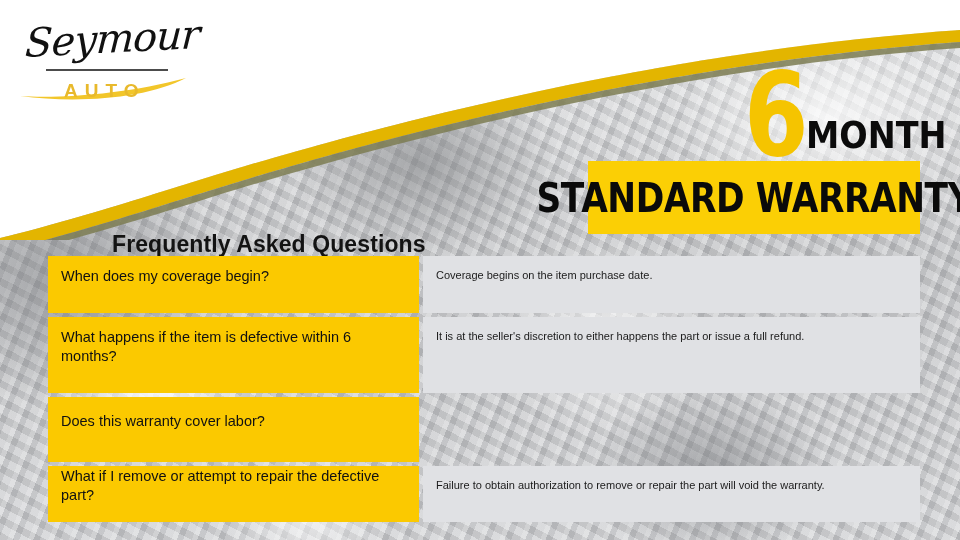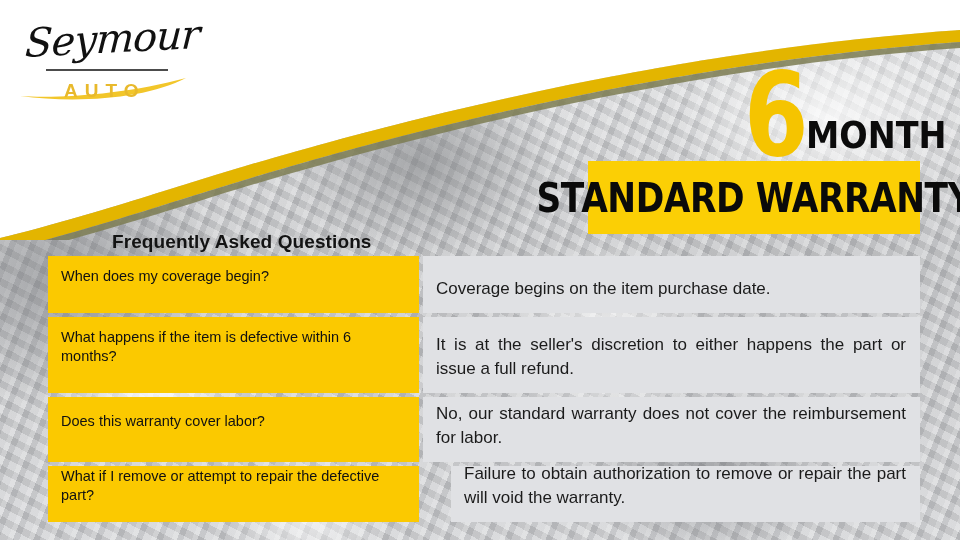--- a/index.html
+++ b/index.html
@@ -108,63 +108,63 @@
     color: #0a0a0a;
     transform: scaleX(.86);
     letter-spacing: -0.5px;
     white-space: nowrap;
   }
 
   
   .faq-heading {
     position: absolute;
     left: 112px; top: 231px;
-    font-size: 19px;
+    font-size: 23px;
     font-weight: 700;
     color: #131313;
     letter-spacing: .1px;
   }
 
   
   .faq-table {
     position: absolute;
     left: 48px; top: 256px;
     width: 872px;
   }
   .faq-row {
     display: flex;
     margin-bottom: 4px;
   }
-  .faq-row:last-child { margin-bottom: 0; gap: 28px; }
+  .faq-row:last-child { margin-bottom: 0; }
   .faq-q {
     width: 371px;
     flex: 0 0 371px;
     background: #fbc900;
     padding: 12px 14px 28px 13px;
     box-sizing: border-box;
     font-size: 14.5px;
     font-weight: 400;
     color: #111111;
     line-height: 1.33;
     display: flex;
     align-items: center;
   }
   .faq-a {
     flex: 1 1 auto;
     margin-left: 4px;
     background: #e0e1e4;
     padding: 12px 14px 12px 13px;
     box-sizing: border-box;
-    font-size: 17px;
+    font-size: 11px;
     font-weight: 400;
     color: #1b1b1b;
     line-height: 1.4;
     text-align: justify;
     display: flex;
-    align-items: flex-end;
+    align-items: flex-start;
   }
   .r1 .faq-q, .r1 .faq-a { height: 57px; }
   .r2 .faq-q, .r2 .faq-a { height: 76px; }
   .r3 .faq-q, .r3 .faq-a { height: 65px; }
   .r4 .faq-q, .r4 .faq-a { height: 56px; }
   .faq-a > span { display: block; width: 100%; }
 </style>
 </head>
 <body>
 
@@ -212,23 +212,20 @@
 
     <div class="faq-row r2">
       <div class="faq-q">What happens if the item is defective within 6 months?</div>
       <div class="faq-a">
           <span>It is at the seller's discretion to either happens the part or issue a full refund.</span>
         </div>
     </div>
 
     <div class="faq-row r3">
       <div class="faq-q">Does this warranty cover labor?</div>
-      <div class="faq-a">
-          <span>No, our standard warranty does not cover the reimbursement for labor.</span>
-        </div>
     </div>
 
     <div class="faq-row r4">
       <div class="faq-q">What if I remove or attempt to repair the defective part?</div>
       <div class="faq-a">
           <span>Failure to obtain authorization to remove or repair the part will void the warranty.</span>
         </div>
     </div>
 
   </div>

